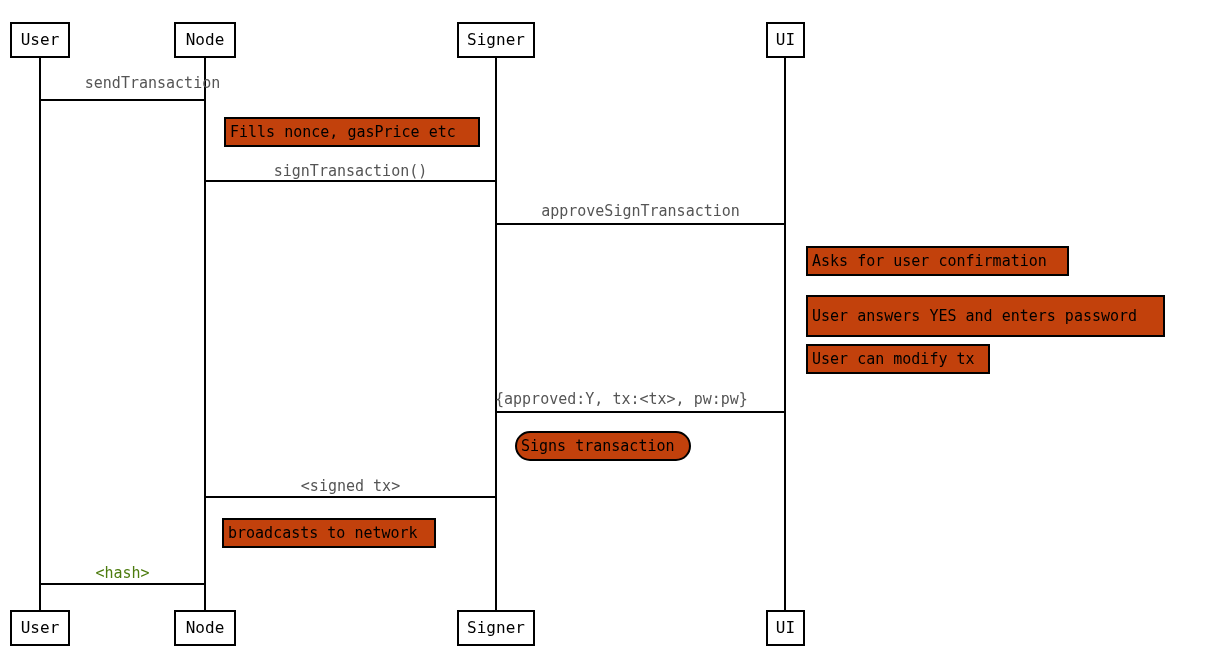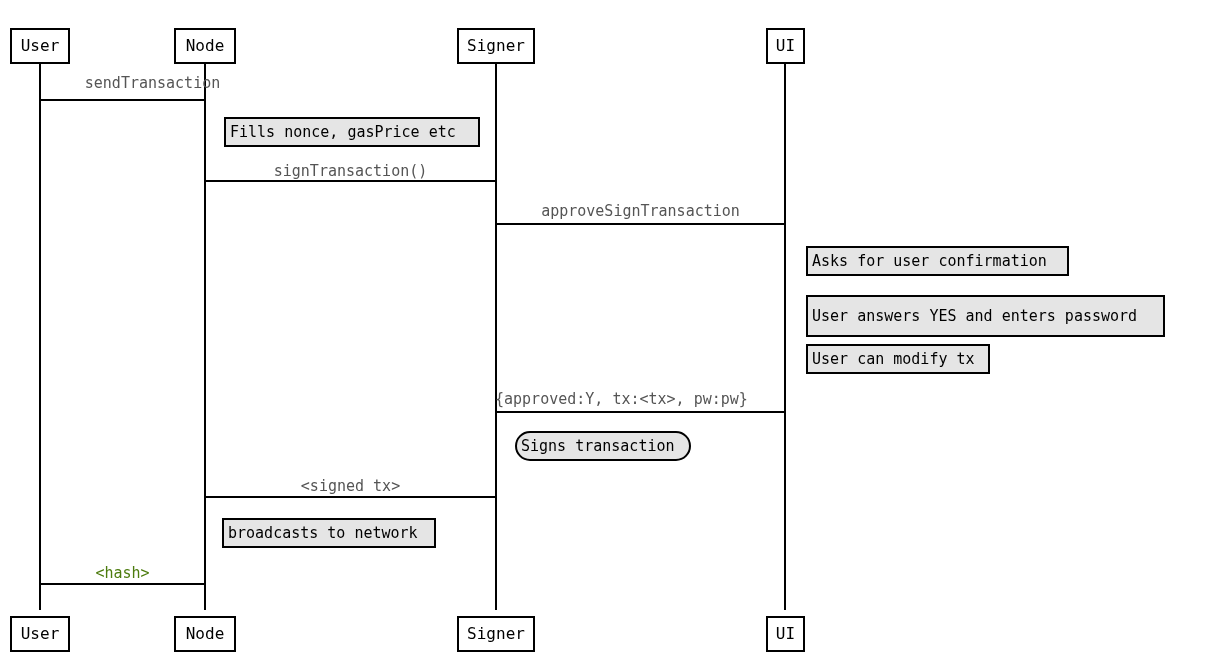--- a/index.html
+++ b/index.html
@@ -26,21 +26,20 @@
     background: #ffffff;
     color: #000000;
     font-size: 16px;
     line-height: 1;
     display: flex;
     align-items: center;
     justify-content: center;
     letter-spacing: 0px;
     z-index: 5;
     white-space: nowrap;
-    margin-top: 6px;
   }
   
   .lifeline {
     position: absolute;
     width: 2px;
     background: #000000;
     z-index: 1;
   }
   
   .msg-line {
@@ -56,21 +55,21 @@
     color: #555555;
     white-space: nowrap;
     z-index: 3;
     text-align: center;
   }
   
   .note {
     position: absolute;
     box-sizing: border-box;
     border: 2px solid #000000;
-    background: #e5e5e5;
+    background: #c2410c;
     z-index: 4;
     overflow: hidden;
   }
   .note-text {
     position: absolute;
     left: 4px;
     top: 50%;
     transform: translateY(-50%);
     font-size: 15px;
     line-height: 1;

